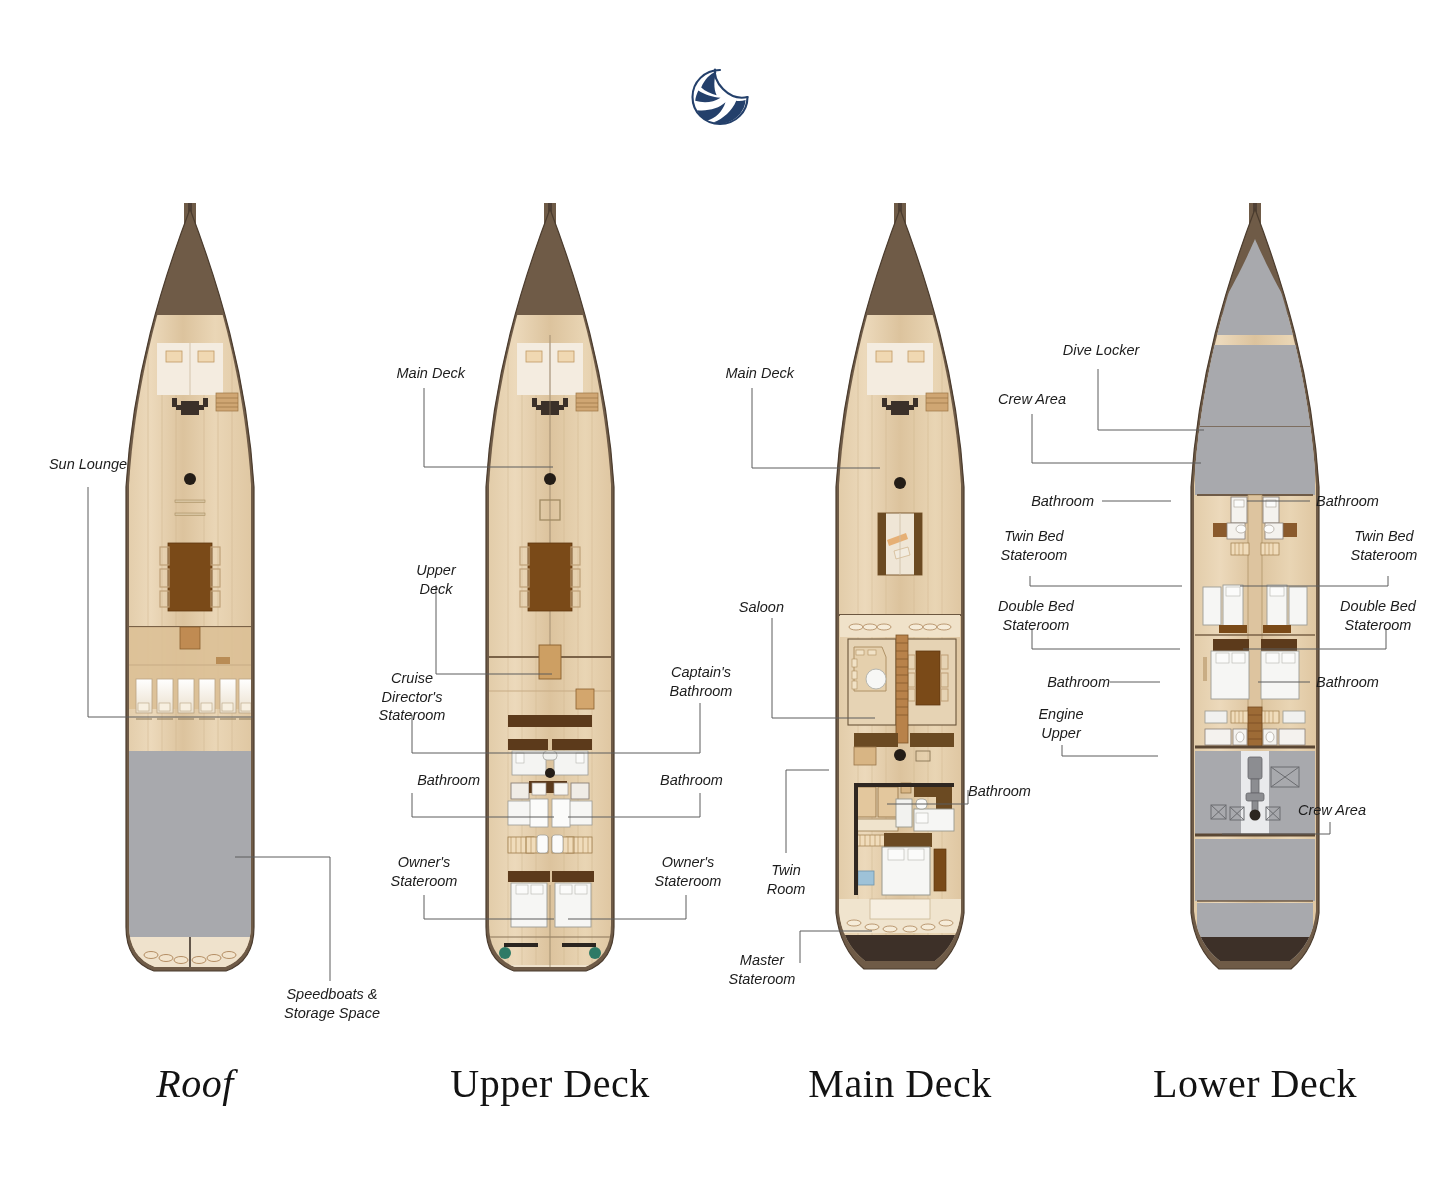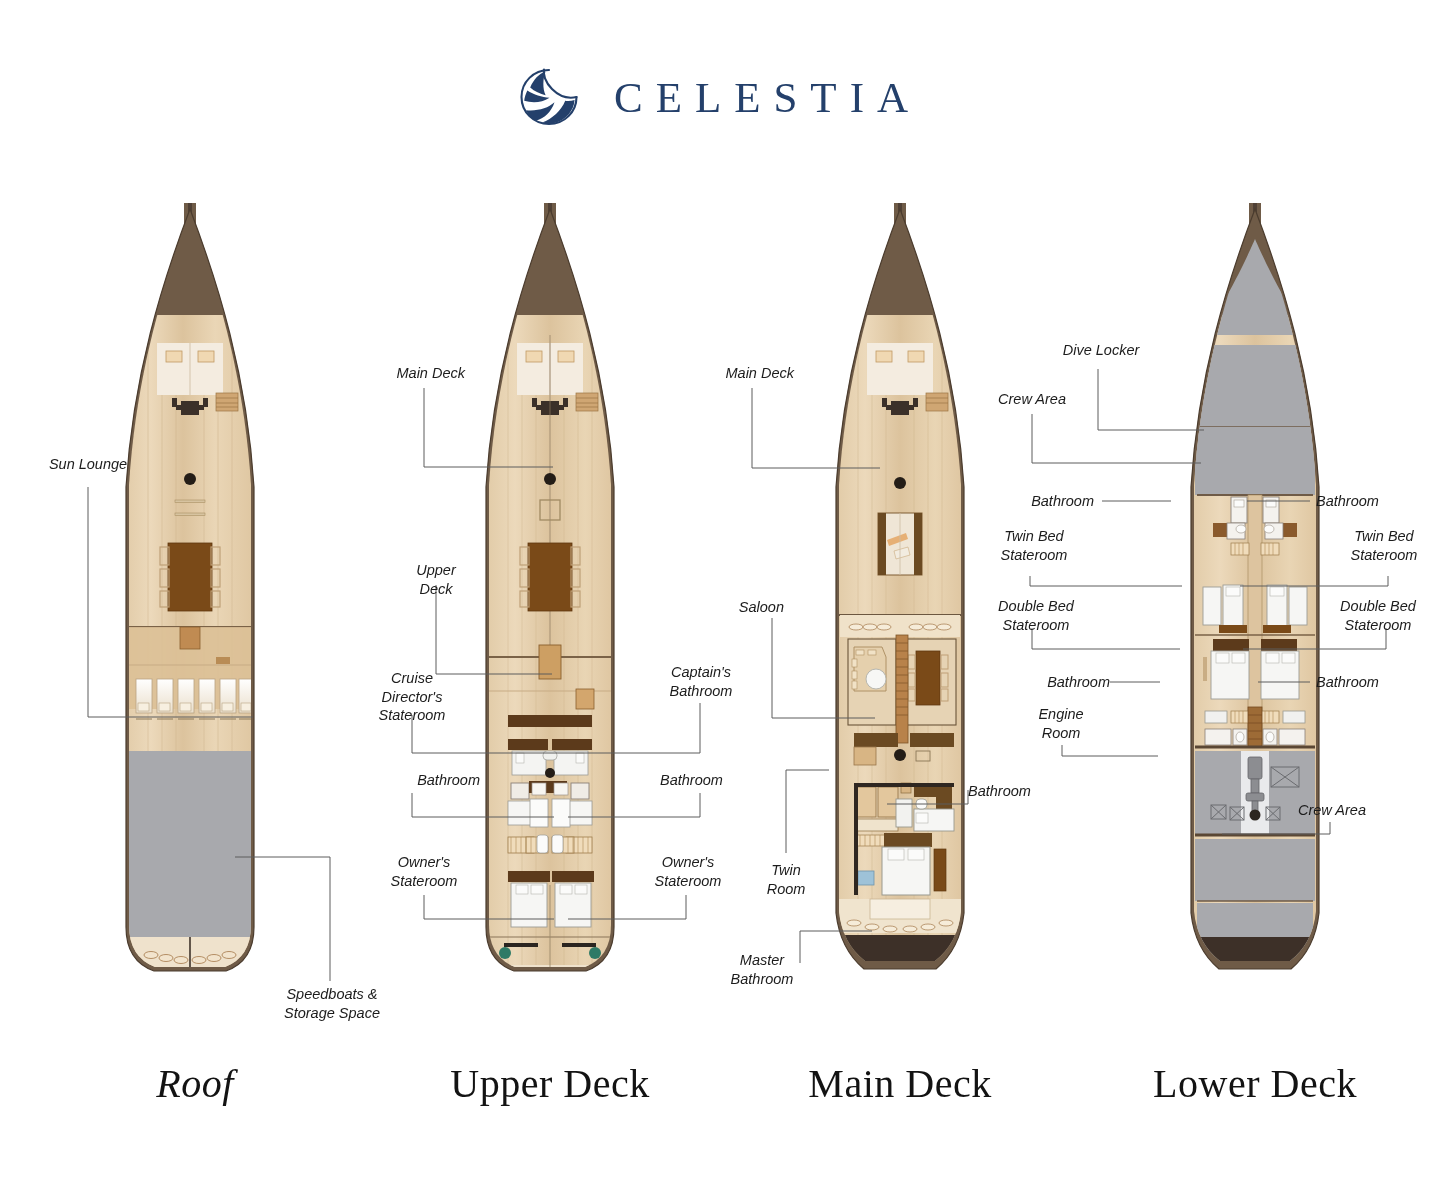--- a/index.html
+++ b/index.html
@@ -97,21 +97,20 @@
         <path d="M58.5 31 C50 33 41 30 34 23 C27 16 25 8 26 3.6"></path>
       </g>
       <g fill="#24406b">
         <path d="M27.5 5.5 C24.8 13.5 24.5 22 27.6 29.3 C22.3 27.8 16.4 25.2 12.2 21.4 C15.6 13.4 20.9 7.9 27.5 5.5 Z"></path>
         <path d="M31.5 31.8 C24 31.2 15.6 28.6 9.3 24.6 C7.6 28.2 6.6 31.6 6.2 34.8 C14.2 37.2 23.9 36.9 31.5 31.8 Z"></path>
         <path d="M36.5 36.3 C29.8 42.4 19.5 45.3 8.1 44.2 C10.3 48.9 13.6 52.4 17.4 54.7 C26.5 52.6 33.4 45.8 36.5 36.3 Z"></path>
         <path d="M47.2 34.8 C43.2 44.8 34.4 52.8 24.2 56.6 C33.9 59.1 44 55.8 50.6 48.4 C54.2 44.3 56.2 39.6 56.6 34.1 C53.6 34.9 50.4 35.2 47.2 34.8 Z"></path>
       </g>
     </svg>
   </span>
-  <span class="wordmark">CELESTIA</span>
 </div>
 
 <div class="deck-col" id="col-roof">
   <svg class="deck-svg" width="340" height="830" viewBox="0 0 340 830">
     <defs>
       <linearGradient id="woodR" x1="0" y1="0" x2="1" y2="0">
         <stop offset="0" stop-color="#e0c9a5"></stop>
           <stop offset=".22" stop-color="#ecd9bb"></stop>
         <stop offset=".45" stop-color="#dcc39d"></stop>
           <stop offset=".68" stop-color="#ead6b6"></stop>
@@ -745,31 +744,31 @@
 Stateroom</div>
 <div class="callout center-al" style="left:620px; top:853px; width:136px;">Owner's
 Stateroom</div>
 
 <div class="callout right-al" style="left:660px; top:364px; width:134px;">Main Deck</div>
 <div class="callout right-al" style="left:688px; top:598px; width:96px;">Saloon</div>
 <div class="callout left-al" style="left:968px; top:782px; width:110px;">Bathroom</div>
 <div class="callout center-al" style="left:732px; top:861px; width:108px;">Twin
 Room</div>
 <div class="callout center-al" style="left:700px; top:951px; width:124px;">Master
-Bathroom</div>
+Stateroom</div>
 
 <div class="callout center-al" style="left:1030px; top:341px; width:142px;">Dive Locker</div>
 <div class="callout center-al" style="left:968px; top:390px; width:128px;">Crew Area</div>
 <div class="callout right-al" style="left:962px; top:492px; width:132px;">Bathroom</div>
 <div class="callout left-al" style="left:1316px; top:492px; width:112px;">Bathroom</div>
 <div class="callout center-al" style="left:962px; top:527px; width:144px;">Twin Bed
 Stateroom</div>
 <div class="callout center-al" style="left:1312px; top:527px; width:144px;">Twin Bed
 Stateroom</div>
 <div class="callout center-al" style="left:962px; top:597px; width:148px;">Double Bed
 Stateroom</div>
 <div class="callout center-al" style="left:1302px; top:597px; width:152px;">Double Bed
 Stateroom</div>
 <div class="callout right-al" style="left:962px; top:673px; width:148px;">Bathroom</div>
 <div class="callout left-al" style="left:1316px; top:673px; width:112px;">Bathroom</div>
 <div class="callout center-al" style="left:1002px; top:705px; width:118px;">Engine
-Room</div>
+Upper</div>
 <div class="callout left-al" style="left:1298px; top:801px; width:124px;">Crew Area</div>
 
 </body></html>

